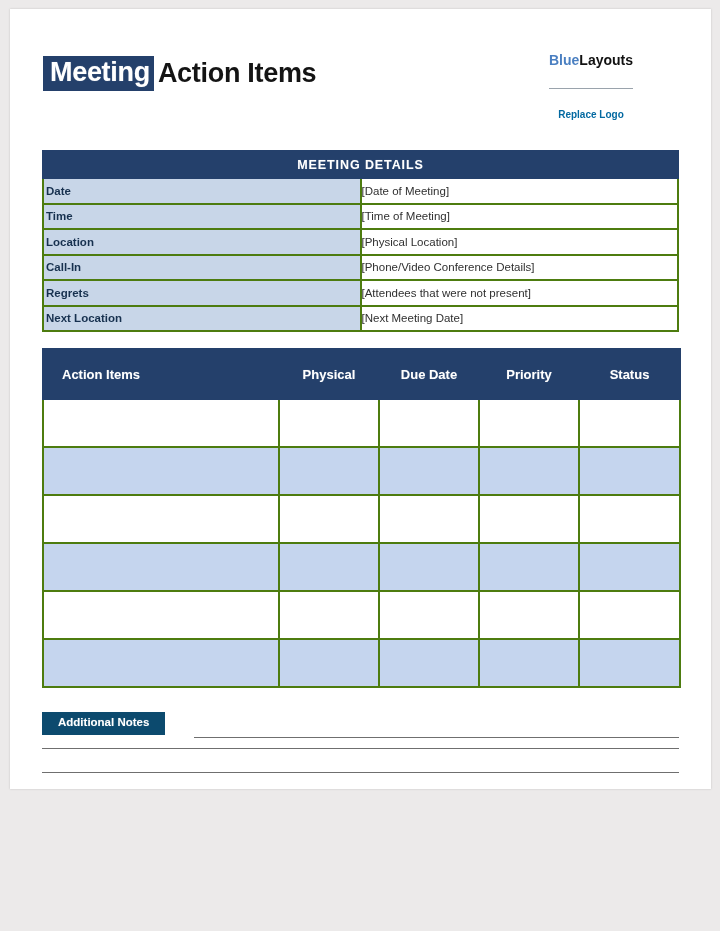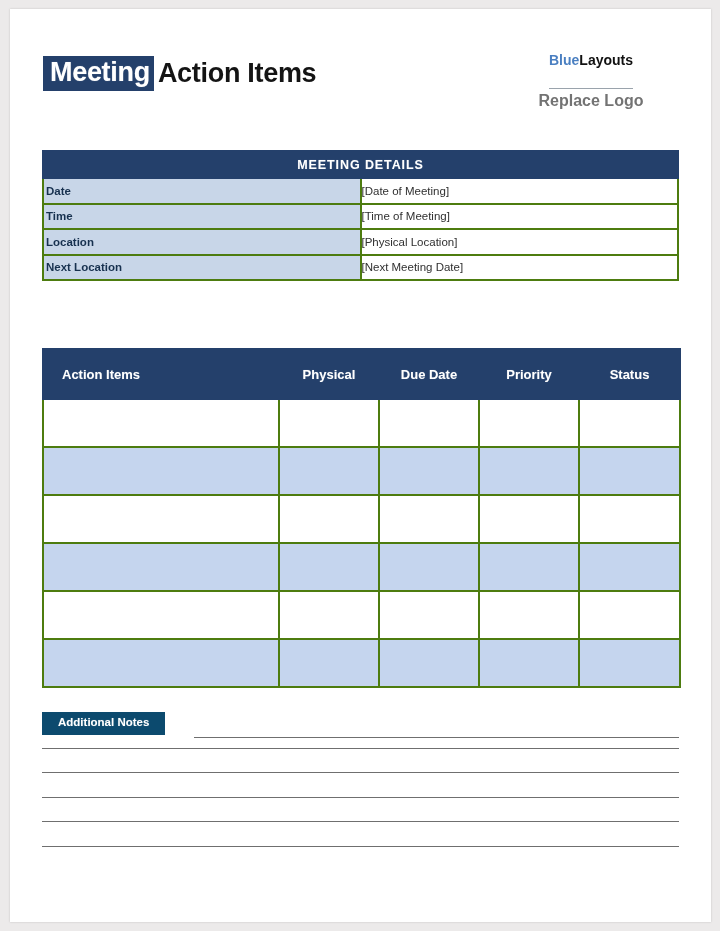--- a/index.html
+++ b/index.html
@@ -13,21 +13,21 @@
     font-family: "Liberation Sans", sans-serif;
     overflow: hidden;
   }
 
   
   .page {
     position: absolute;
     left: 10px;
     top: 9px;
     width: 701px;
-    height: 913px;
+    height: 780px;
     background: #ffffff;
     box-shadow: 0 0 2px rgba(0,0,0,0.18);
     overflow: hidden;
   }
 
   
   .header {
     position: absolute;
     left: 0;
     top: 0;
@@ -72,24 +72,24 @@
     font-size: 14px;
     font-weight: bold;
     line-height: 1.25;
     border-bottom: 1px solid #9aa3ac;
     display: inline-block;
     padding-bottom: 18px;
   }
   .logo-blue { color: #4a7fc1; }
   .logo-black { color: #111111; }
   .logo-sub {
-    font-size: 16px;
-    font-weight: bold;
-    color: #737373;
-    margin-top: 2px;
+    font-size: 10px;
+    font-weight: bold;
+    color: #0369a1;
+    margin-top: 20px;
     line-height: 1.2;
   }
 
   
   .tbl {
     position: absolute;
     border-collapse: collapse;
     table-layout: fixed;
     border: 1px solid #6f6f6f;
   }
@@ -219,20 +219,28 @@
         <td class="lbl">Date</td>
         <td class="val">[Date of Meeting]</td>
       </tr>
       <tr>
         <td class="lbl">Time</td>
         <td class="val">[Time of Meeting]</td>
       </tr>
       <tr>
         <td class="lbl">Location</td>
         <td class="val">[Physical Location]</td>
+      </tr>
+      <tr>
+        <td class="lbl">Call-In</td>
+        <td class="val">[Phone/Video Conference Details]</td>
+      </tr>
+      <tr>
+        <td class="lbl">Regrets</td>
+        <td class="val">[Attendees that were not present]</td>
       </tr>
       <tr>
         <td class="lbl">Next Location</td>
         <td class="val">[Next Meeting Date]</td>
       </tr>
     </tbody>
   </table>
 
   <table class="tbl actions">
     <colgroup>

